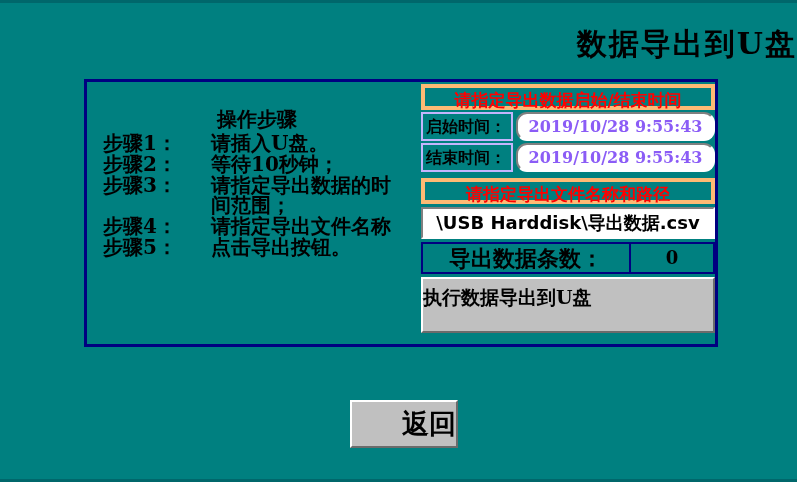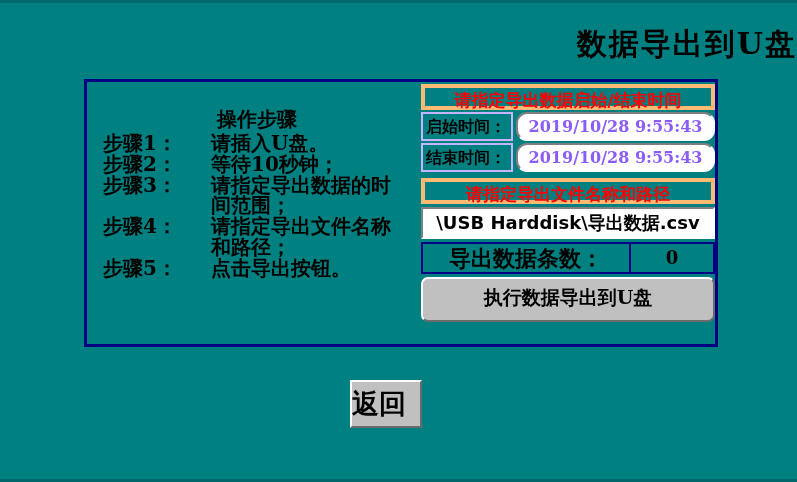--- a/index.html
+++ b/index.html
@@ -192,56 +192,55 @@
     color: #000;
     font-family: "DejaVu Serif", "Liberation Serif", serif;
     font-weight: bold;
     font-size: 18px;
     line-height: 28px;
     text-align: center;
   }
   #export-button {
     margin-top: 3px;
     width: 294px;
-    height: 45px;
+    height: 56px;
     box-sizing: border-box;
     background: #c0c0c0;
     border-top: 2px solid #ffffff;
     border-left: 2px solid #ffffff;
     border-right: 2px solid #6b6b6b;
     border-bottom: 2px solid #6b6b6b;
     color: #000;
     font-family: "DejaVu Serif", "Liberation Serif", serif;
     font-weight: bold;
     font-size: 19px;
     line-height: 36px;
-    text-align: center;
+    text-align: left;
     cursor: pointer;
-    border-radius: 7px;
   }
 
   
   #back-button {
     position: absolute;
     left: 350px;
-    top: 380px;
-    width: 72px;
+    top: 400px;
+    width: 108px;
     height: 48px;
     box-sizing: border-box;
     background: #c0c0c0;
     border-top: 2px solid #ffffff;
     border-left: 2px solid #ffffff;
     border-right: 2px solid #6b6b6b;
     border-bottom: 2px solid #6b6b6b;
     color: #000;
     font-family: "DejaVu Serif", "Liberation Serif", serif;
     font-weight: bold;
     font-size: 27px;
     line-height: 44px;
-    text-align: left;
+    text-align: right;
     cursor: pointer;
   }
 </style>
 </head>
 <body>
 
 <div class="edge-top"></div>
 <div class="edge-bottom"></div>
 
 <div id="page-title">数据导出到U盘</div>
@@ -266,21 +265,20 @@
     <div class="step-row">
       <span class="step-label"></span>
       <span class="step-text">间范围；</span>
     </div>
     <div class="step-row">
       <span class="step-label">步骤4：</span>
       <span class="step-text">请指定导出文件名称</span>
     </div>
     <div class="step-row">
       <span class="step-label"></span>
-      <span class="step-text">和路径；</span>
     </div>
     <div class="step-row">
       <span class="step-label">步骤5：</span>
       <span class="step-text">点击导出按钮。</span>
     </div>
   </div>
 
   <div id="export-panel">
 
     <div class="red-header">请指定导出数据启始/结束时间</div>

